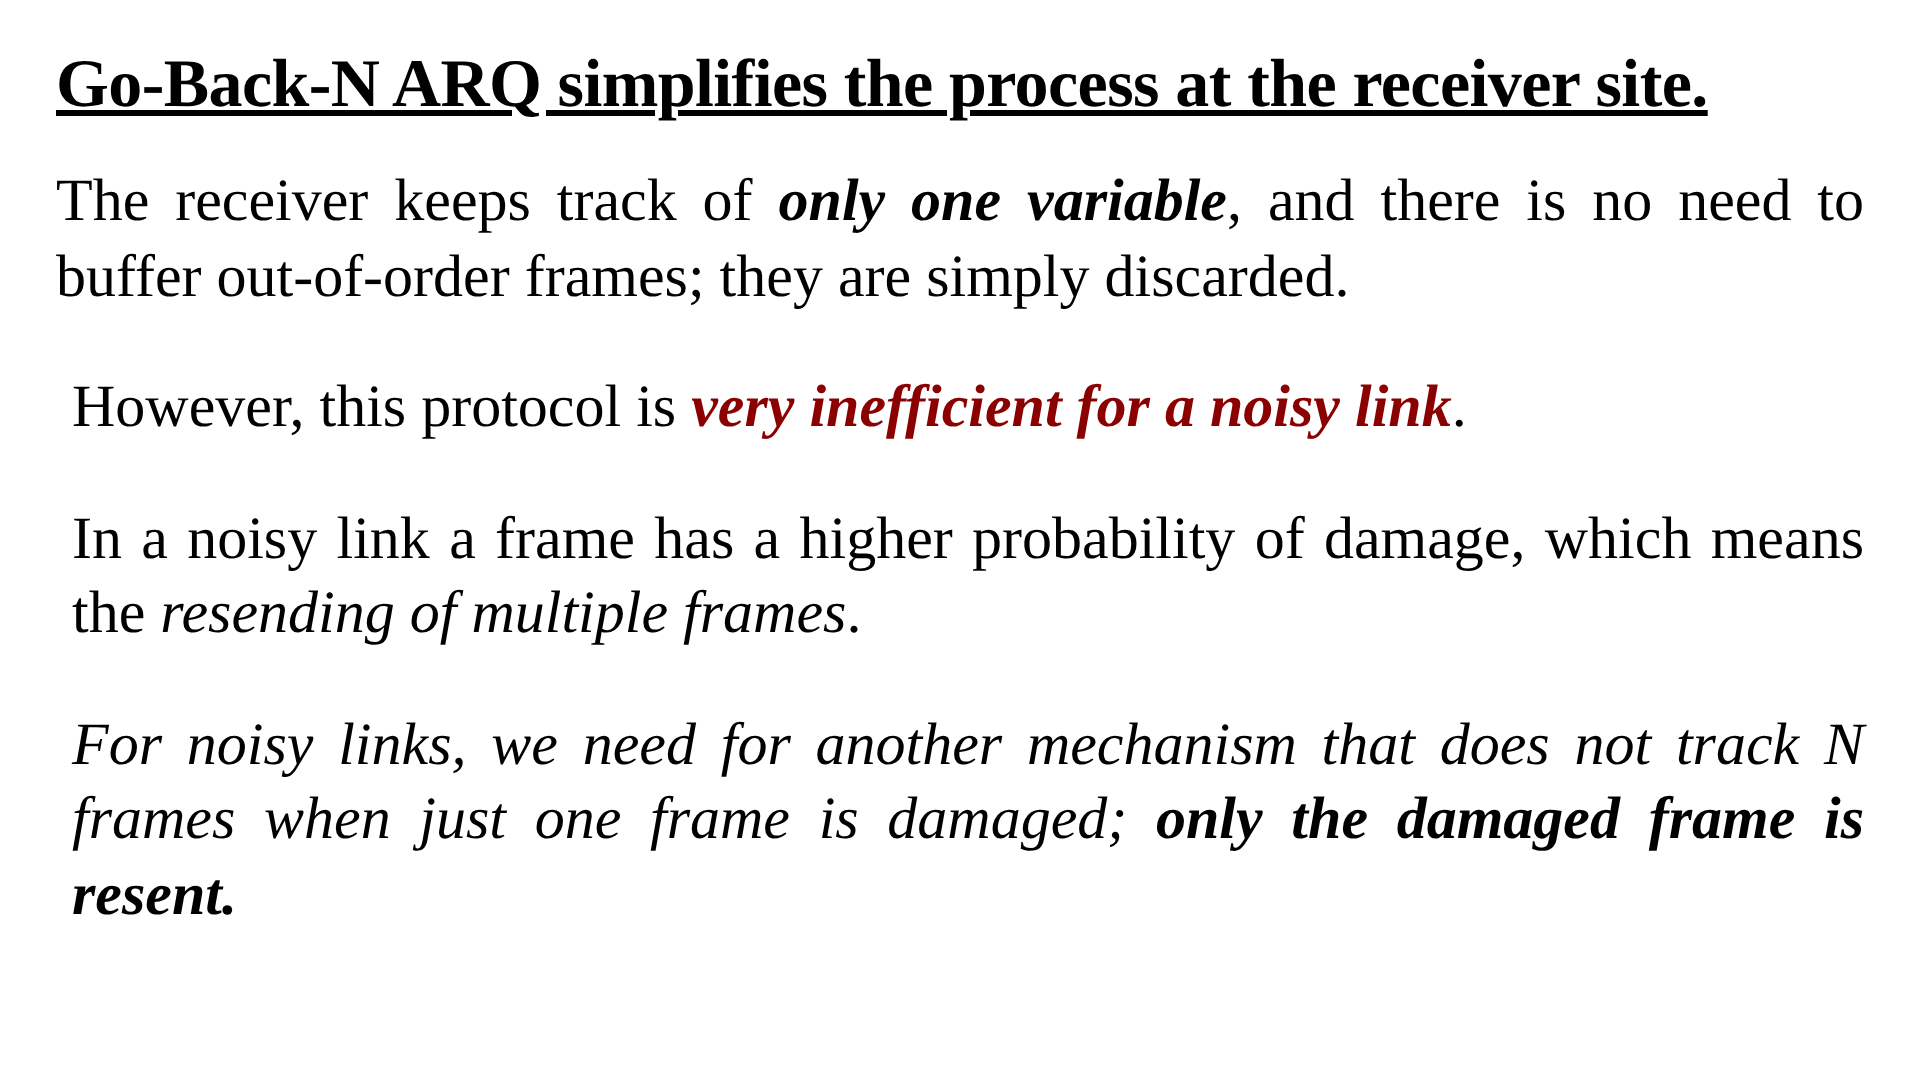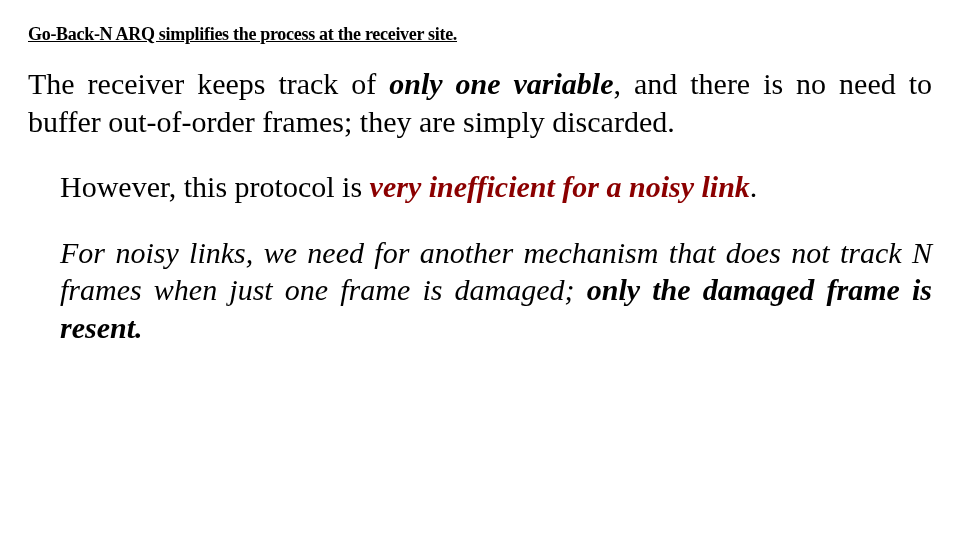--- a/index.html
+++ b/index.html
@@ -12,34 +12,33 @@
     color: #000000;
     overflow: hidden;
   }
   .page {
     padding: 24px 28px 24px 28px;
     box-sizing: border-box;
     width: 100%;
     height: 100%;
   }
   .title {
-    font-size: 18px;
+    font-size: 34px;
     font-weight: bold;
     text-decoration: underline;
     margin-bottom: 20px;
     letter-spacing: -0.3px;
   }
   .para {
     font-size: 30px;
     line-height: 1.25;
     margin-bottom: 28px;
   }
   .para-indent {
     padding-left: 8px;
-    margin-left: 24px;
   }
   .just {
     text-align: justify;
   }
   .bold { font-weight: bold; font-style: italic; }
   .ital { font-style: italic; }
   .red-bold-ital {
     color: #8B0000;
     font-weight: bold;
     font-style: italic;
@@ -53,19 +52,22 @@
   <div class="title">Go-Back-N ARQ simplifies the process at the receiver site.</div>
 
   <div class="para just">
     <span>The receiver keeps track of </span><span class="bold ital">only one variable</span><span>, and there is no need to buffer out-of-order frames; they are simply discarded.</span>
   </div>
 
   <div class="para para-indent">
     <span>However, this protocol is </span><span class="red-bold-ital">very inefficient for a noisy link</span><span>.</span>
   </div>
 
+  <div class="para para-indent just">
+    <span>In a noisy link a frame has a higher probability of damage, which means the </span><span class="ital">resending of multiple frames</span><span>.</span>
+  </div>
 
 
   <div class="para para-indent just ital">
     <span>For noisy links, we need for another mechanism that does not track N frames when just one frame is damaged; </span><span class="bold">only the damaged frame is resent.</span><span></span>
   </div>
 
 </div>
 
 </body></html>

